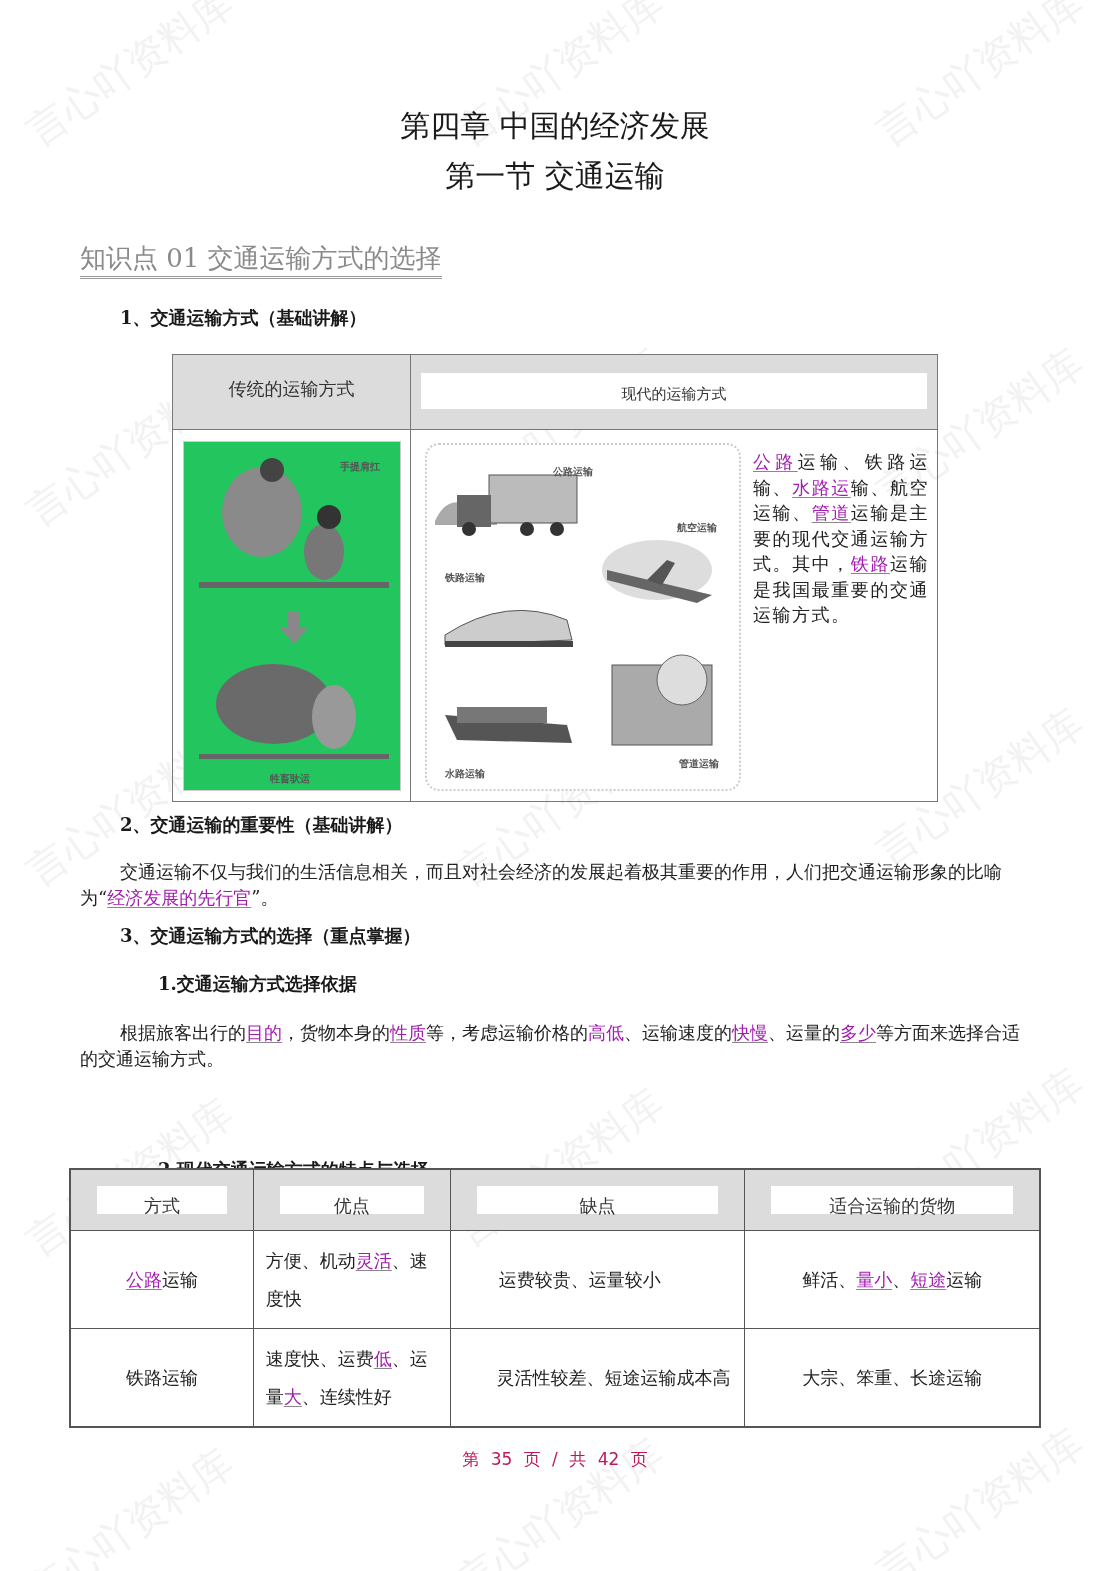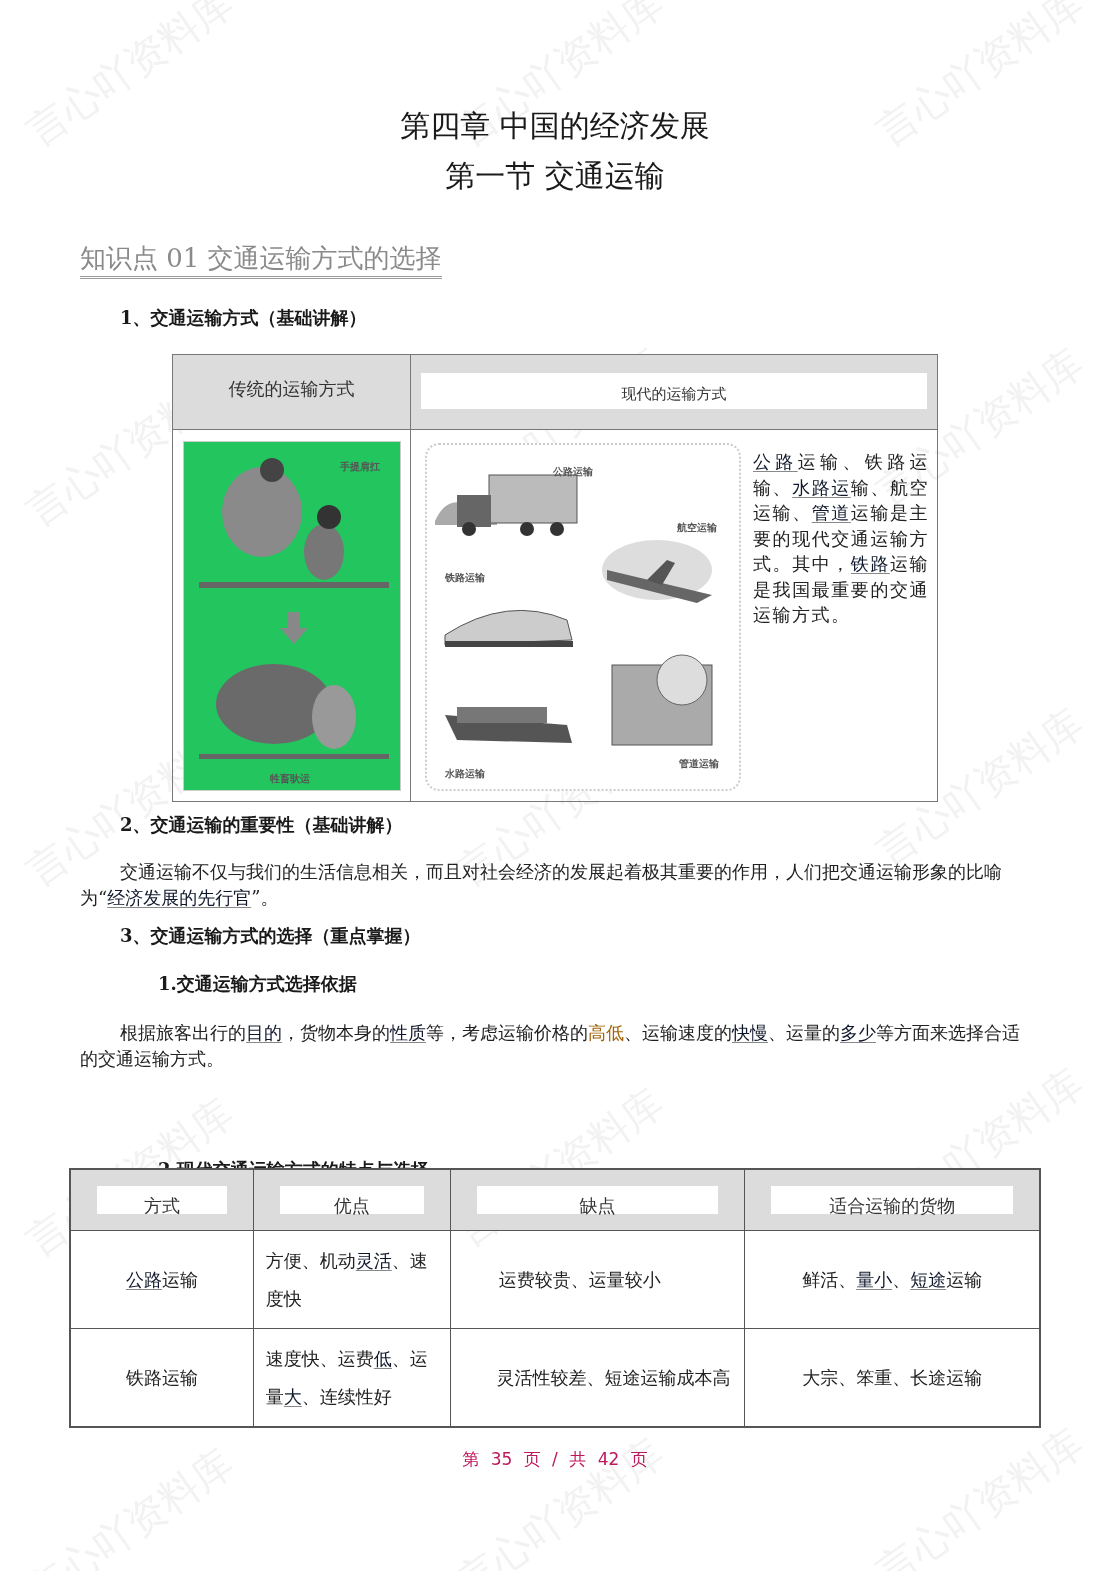--- a/index.html
+++ b/index.html
@@ -1,19 +1,19 @@
 <!DOCTYPE html>
 <html><head>
 <meta charset="utf-8">
 <style>
   html, body { margin:0; padding:0; background:#ffffff; }
   body { width:1110px; height:1571px; position:relative; overflow:hidden;
          font-family:"DejaVu Serif","Liberation Serif",serif; color:#222; }
   .abs { position:absolute; }
-  .u { text-decoration:underline; text-decoration-color:#888; color:#0f172a; text-underline-offset:3px;margin-top:32px; }
+  .u { text-decoration:underline; text-decoration-color:#888; color:#a21caf; text-underline-offset:3px;margin-top:32px; }
   .wm { position:absolute; font-family:"DejaVu Sans",sans-serif; font-size:40px; color:#f2f2f2;
         transform:rotate(-35deg); white-space:nowrap; pointer-events:none; z-index:0; }
   .title { left:0; width:1110px; text-align:center; font-size:30px; color:#1a1a1a; z-index:2; }
   .kp { left:80px; top:242px; font-size:26px; color:#8a8a8a; z-index:2;
         border-bottom:3px double #9a9a9a; line-height:32px; padding-bottom:2px; }
   .h2 { font-size:18px; font-weight:bold; color:#1a1a1a; z-index:2; }
   .para { font-size:18px; line-height:26px; color:#222; z-index:2; text-indent:40px; }
   
   .t1 { left:172px; top:354px; width:764px; height:446px; border:1px solid #777; z-index:2; background:transparent; }
   .t1 .hdr { position:absolute; left:0; top:0; width:764px; height:74px; background:#dcdcdc; border-bottom:1px solid #777; }
@@ -108,21 +108,21 @@
   </div>
 
   <div class="desc"><span class="u">公路</span><span>运输、铁路运输、</span><span class="u">水路运</span><span>输、航空运输、</span><span class="u">管道</span><span>运输是主要的现代交通运输方式。其中，</span><span class="u">铁路</span><span>运输是我国最重要的交通运输方式。</span></div>
 </div>
 
 <div class="abs h2" style="left:120px;top:813px;">2、交通运输的重要性（基础讲解）</div>
 <div class="abs para" style="left:80px;top:859px;width:950px;"><span>交通运输不仅与我们的生活信息相关，而且对社会经济的发展起着极其重要的作用，人们把交通运输形象的比喻为“</span><span class="u">经济发展的先行官</span><span>”。</span></div>
 
 <div class="abs h2" style="left:120px;top:924px;">3、交通运输方式的选择（重点掌握）</div>
 <div class="abs h2" style="left:158px;top:972px;">1.交通运输方式选择依据</div>
-<div class="abs para" style="left:80px;top:1020px;width:950px;"><span>根据旅客出行的</span><span class="u">目的</span><span>，货物本身的</span><span class="u">性质</span><span>等，考虑运输价格的</span><span style="color:#a16207">高低</span><span>、运输速度的</span><span class="u">快慢</span><span>、运量的</span><span class="u">多少</span><span>等方面来选择合适的交通运输方式。</span></div>
+<div class="abs para" style="left:80px;top:1020px;width:950px;"><span>根据旅客出行的</span><span class="u">目的</span><span>，货物本身的</span><span class="u">性质</span><span>等，考虑运输价格的</span><span style="color:#a21caf">高低</span><span>、运输速度的</span><span class="u">快慢</span><span>、运量的</span><span class="u">多少</span><span>等方面来选择合适的交通运输方式。</span></div>
 
 <div class="abs h2" style="left:158px;top:1158px;">2.现代交通运输方式的特点与选择</div>
 
 <div class="abs t2">
   <table>
     <colgroup>
         <col style="width:183px">
         <col style="width:197px">
         <col style="width:295px">
         <col style="width:295px">

